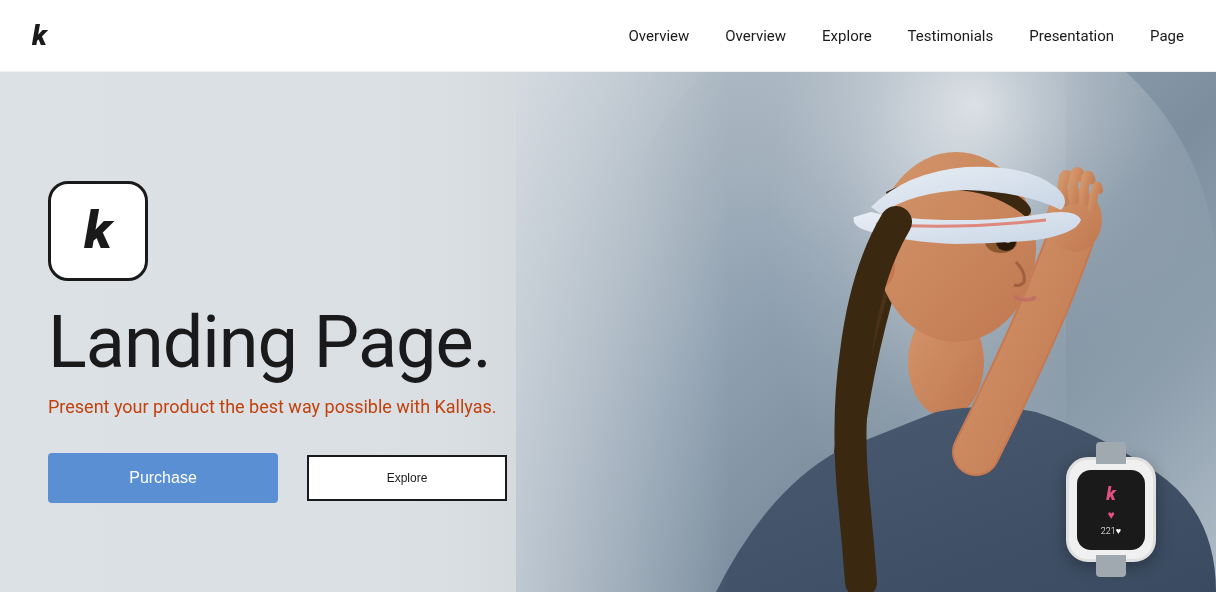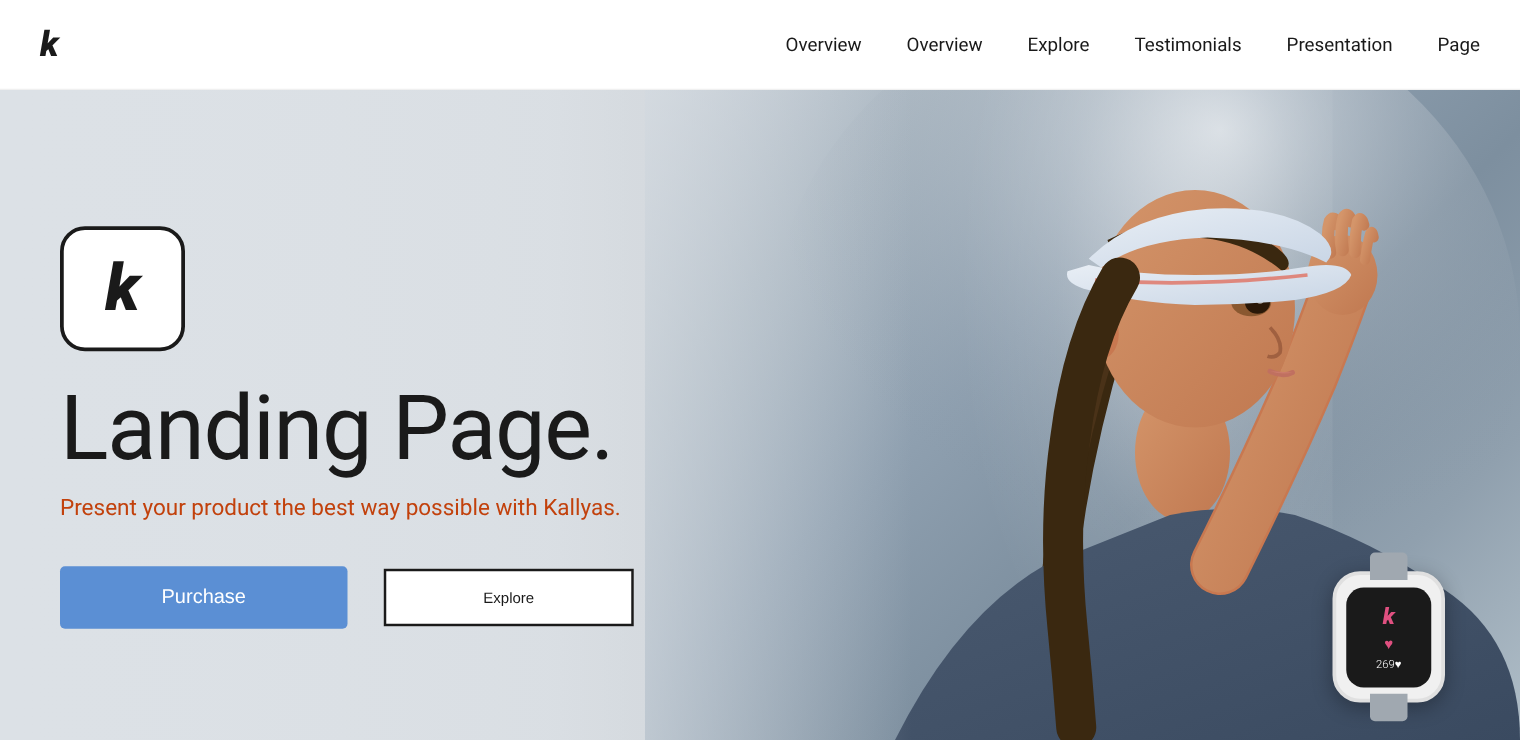--- a/index.html
+++ b/index.html
@@ -362,21 +362,21 @@
       <path d="M 380 150 Q 350 200 340 280 Q 330 350 338 430 Q 342 470 345 510" stroke="#3a2810" stroke-width="32" fill="none" stroke-linecap="round"></path>
     </svg>
 
     <div class="smartwatch" style="position:absolute; bottom:30px; right:60px;">
       <div class="watch-body">
         <div class="watch-band-top"></div>
         <div class="watch-band-bottom"></div>
         <div class="watch-screen">
           <span class="watch-k">k</span>
           <span class="watch-heart">♥</span>
-          <span class="watch-bpm">269♥</span>
+          <span class="watch-bpm">221♥</span>
         </div>
       </div>
     </div>
   </div>
 
   <div class="hero-overlay"></div>
 
   <div class="hero-content">
 
     <div class="hero-logo-box">

